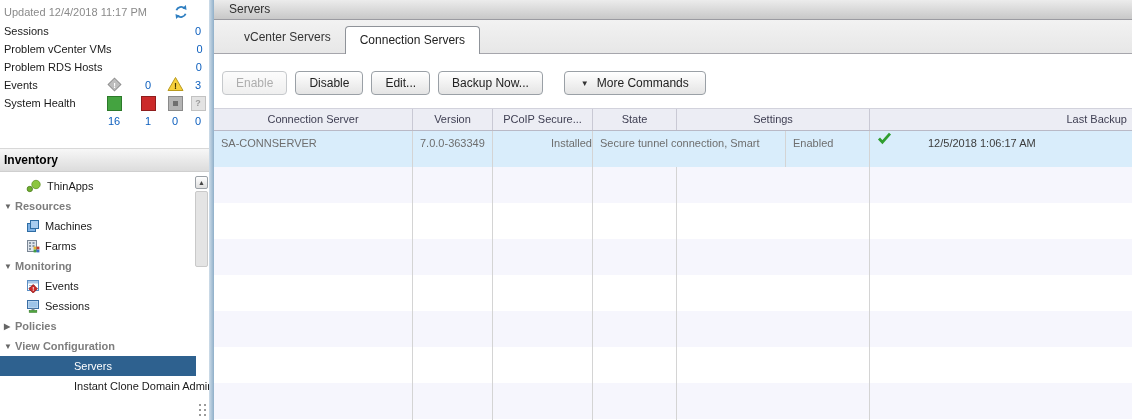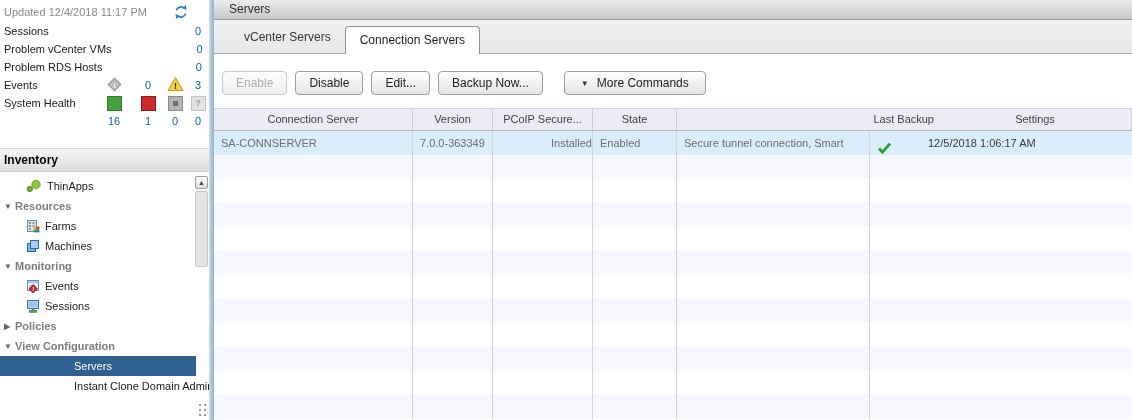--- a/index.html
+++ b/index.html
@@ -57,28 +57,28 @@
      font-size:12px;color:#222;cursor:pointer;white-space:nowrap}
   .btn.disabled{color:#aeaeae;border-color:#c6c9cc;background:linear-gradient(#fcfcfc,#efefef)}
   .btn .caret{font-size:8px;margin-right:8px;color:#333}
   .btn.more{margin-left:13px;padding:0 16px}
   #table{margin-top:8px}
   #thead{display:flex;height:23px;box-sizing:border-box;background:#ecedf4;
      border-top:1px solid #d2d2dc;border-bottom:1px solid #b9b9c6;color:#3e3e52}
   .th{line-height:21px;text-align:center;border-right:1px solid #c9c9d4;box-sizing:border-box;
      overflow:hidden;white-space:nowrap;cursor:pointer}
   .th.last{border-right:none;text-align:right;padding-right:5px}
-  .tr{display:flex;height:24px;box-sizing:border-box}
+  .tr{display:flex;height:36px;box-sizing:border-box}
   .td{line-height:24px;padding-left:7px;border-right:1px solid #d4d4d4;box-sizing:border-box;
      overflow:hidden;white-space:nowrap}
   .td.last{border-right:none;padding-left:0}
   .tr.sel{background:#d9edfb;color:#6e6e6e}
   .tr.odd{background:#f6f6fd}
   .tr.even{background:#ffffff}
-  .backup-cell{display:flex;align-items:flex-end;color:#3c3c3c}
+  .backup-cell{display:flex;align-items:flex-start;color:#3c3c3c}
   .backup-cell .chk{margin-left:7px;line-height:0}
   .backup-cell .bdate{margin-left:36px}
 </style>
 </head>
 <body>
 
 <div id="left-panel">
   <div id="dashboard">
     <div id="dash-updated">
       <span>Updated 12/4/2018 11:17 PM</span>
@@ -165,42 +165,42 @@
               <circle cx="3.8" cy="10" r="2.7" fill="#6faf2f" stroke="#4d7e1d" stroke-width="0.8"></circle>
             </svg></span>
           <span>ThinApps</span>
         </div>
         <div class="tree-row tree-section">
           <span class="arrow">▼</span>
           <span>Resources</span>
         </div>
         <div class="tree-row tree-item">
           <span class="ticon"><svg width="14" height="14" viewBox="0 0 14 14">
+              <rect x="1.5" y="4.5" width="8" height="8" fill="#7fb2e5" stroke="#2e6da4"></rect>
+              <rect x="4.5" y="1.5" width="8" height="8" fill="#a8cdf0" stroke="#2e6da4"></rect>
+            </svg></span>
+          <span>Machines</span>
+        </div>
+        <div class="tree-row tree-item">
+          <span class="ticon"><svg width="14" height="14" viewBox="0 0 14 14">
               <rect x="1.5" y="1.5" width="9" height="11" fill="#dfe5ec" stroke="#7a8694"></rect>
               <g fill="#8a97a5">
                 <rect x="3" y="3" width="2" height="2"></rect>
                 <rect x="6.5" y="3" width="2" height="2"></rect>
                 <rect x="3" y="6" width="2" height="2"></rect>
                 <rect x="6.5" y="6" width="2" height="2"></rect>
                 <rect x="3" y="9" width="2" height="2"></rect>
               </g>
               <rect x="7.6" y="7.6" width="2.8" height="2.8" fill="#e3b52f"></rect>
               <rect x="10.6" y="7.6" width="2.8" height="2.8" fill="#c23a2e"></rect>
               <rect x="7.6" y="10.6" width="2.8" height="2.8" fill="#3f9e3f"></rect>
               <rect x="10.6" y="10.6" width="2.8" height="2.8" fill="#3a6fc2"></rect>
             </svg></span>
           <span>Farms</span>
         </div>
-        <div class="tree-row tree-item">
-          <span class="ticon"><svg width="14" height="14" viewBox="0 0 14 14">
-              <rect x="1.5" y="4.5" width="8" height="8" fill="#7fb2e5" stroke="#2e6da4"></rect>
-              <rect x="4.5" y="1.5" width="8" height="8" fill="#a8cdf0" stroke="#2e6da4"></rect>
-            </svg></span>
-          <span>Machines</span>
-        </div>
         <div class="tree-row tree-section">
           <span class="arrow">▼</span>
           <span>Monitoring</span>
         </div>
         <div class="tree-row tree-item">
           <span class="ticon"><svg width="14" height="14" viewBox="0 0 14 14">
               <rect x="1.5" y="1.5" width="11" height="10" fill="#ffffff" stroke="#5b8ec4"></rect>
               <rect x="2" y="2" width="10" height="2.5" fill="#aac8e8"></rect>
               <rect x="3" y="6" width="6" height="1" fill="#9ab4d0"></rect>
               <rect x="3" y="8" width="6" height="1" fill="#9ab4d0"></rect>
@@ -270,30 +270,30 @@
         <span class="caret">▼</span>
         <span>More Commands</span>
       </button>
     </div>
   <div id="table">
     <div id="thead">
         <div class="th" style="width: 199px;">Connection Server</div>
         <div class="th" style="width: 80px;">Version</div>
         <div class="th" style="width: 100px;">PCoIP Secure...</div>
         <div class="th" style="width: 84px;">State</div>
+        <div class="th" style="width: 193px;">Settings</div>
         <div class="th last" style="width: 262px;">Last Backup</div>
-        <div class="th" style="width: 193px;">Settings</div>
       </div>
     <div id="tbody">
         <div class="tr sel">
           <div class="td" style="width: 199px;">SA-CONNSERVER</div>
           <div class="td" style="width: 80px;">7.0.0-363349</div>
           <div class="td" style="width: 100px; text-align: right;">Installed</div>
+          <div class="td" style="width: 193px;">Secure tunnel connection, Smart</div>
           <div class="td" style="width: 84px;">Enabled</div>
-          <div class="td" style="width: 193px;">Secure tunnel connection, Smart</div>
           <div class="td last backup-cell" style="width: 262px;">
             <span class="chk"><svg width="15" height="14" viewBox="0 0 15 14">
                 <path d="M2 7.5l3.4 3.6L13 2.6" stroke="#2f9e2f" stroke-width="2.8" fill="none"></path>
               </svg></span>
             <span class="bdate">12/5/2018 1:06:17 AM</span>
           </div>
         </div>
         <div class="tr odd">
           <div class="td" style="width: 199px;"></div>
           <div class="td" style="width: 80px;"></div>

